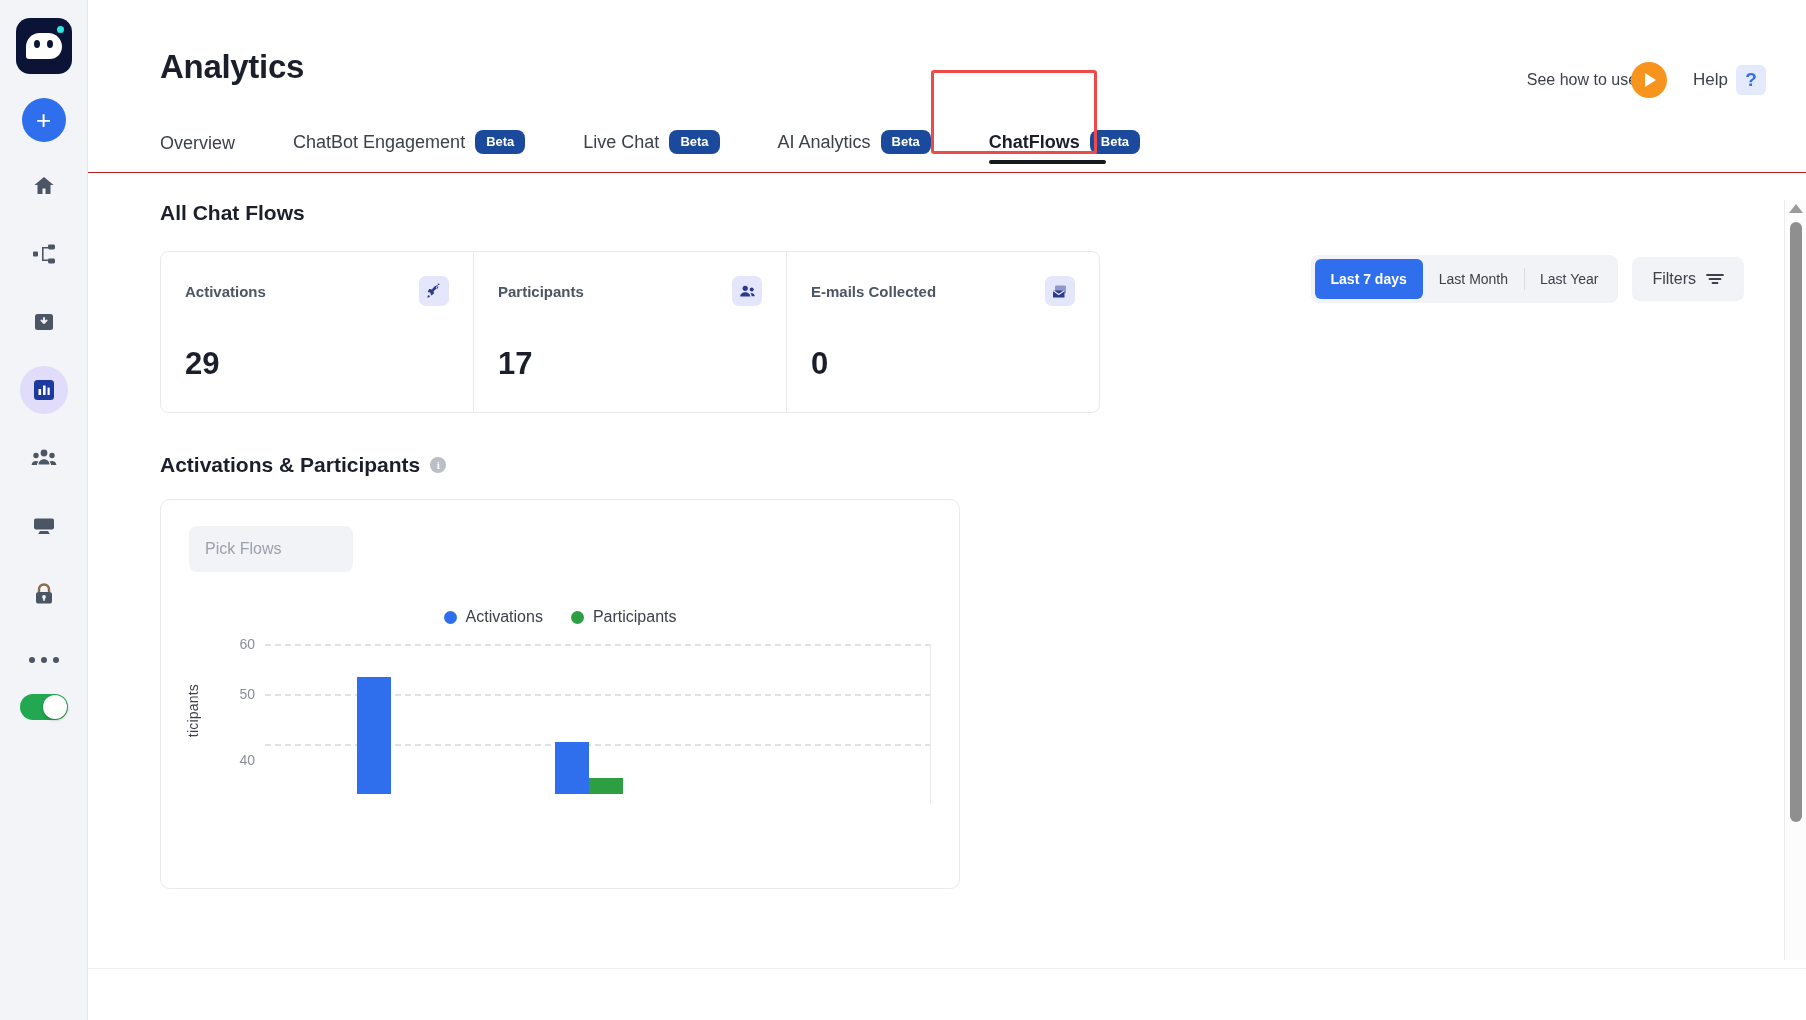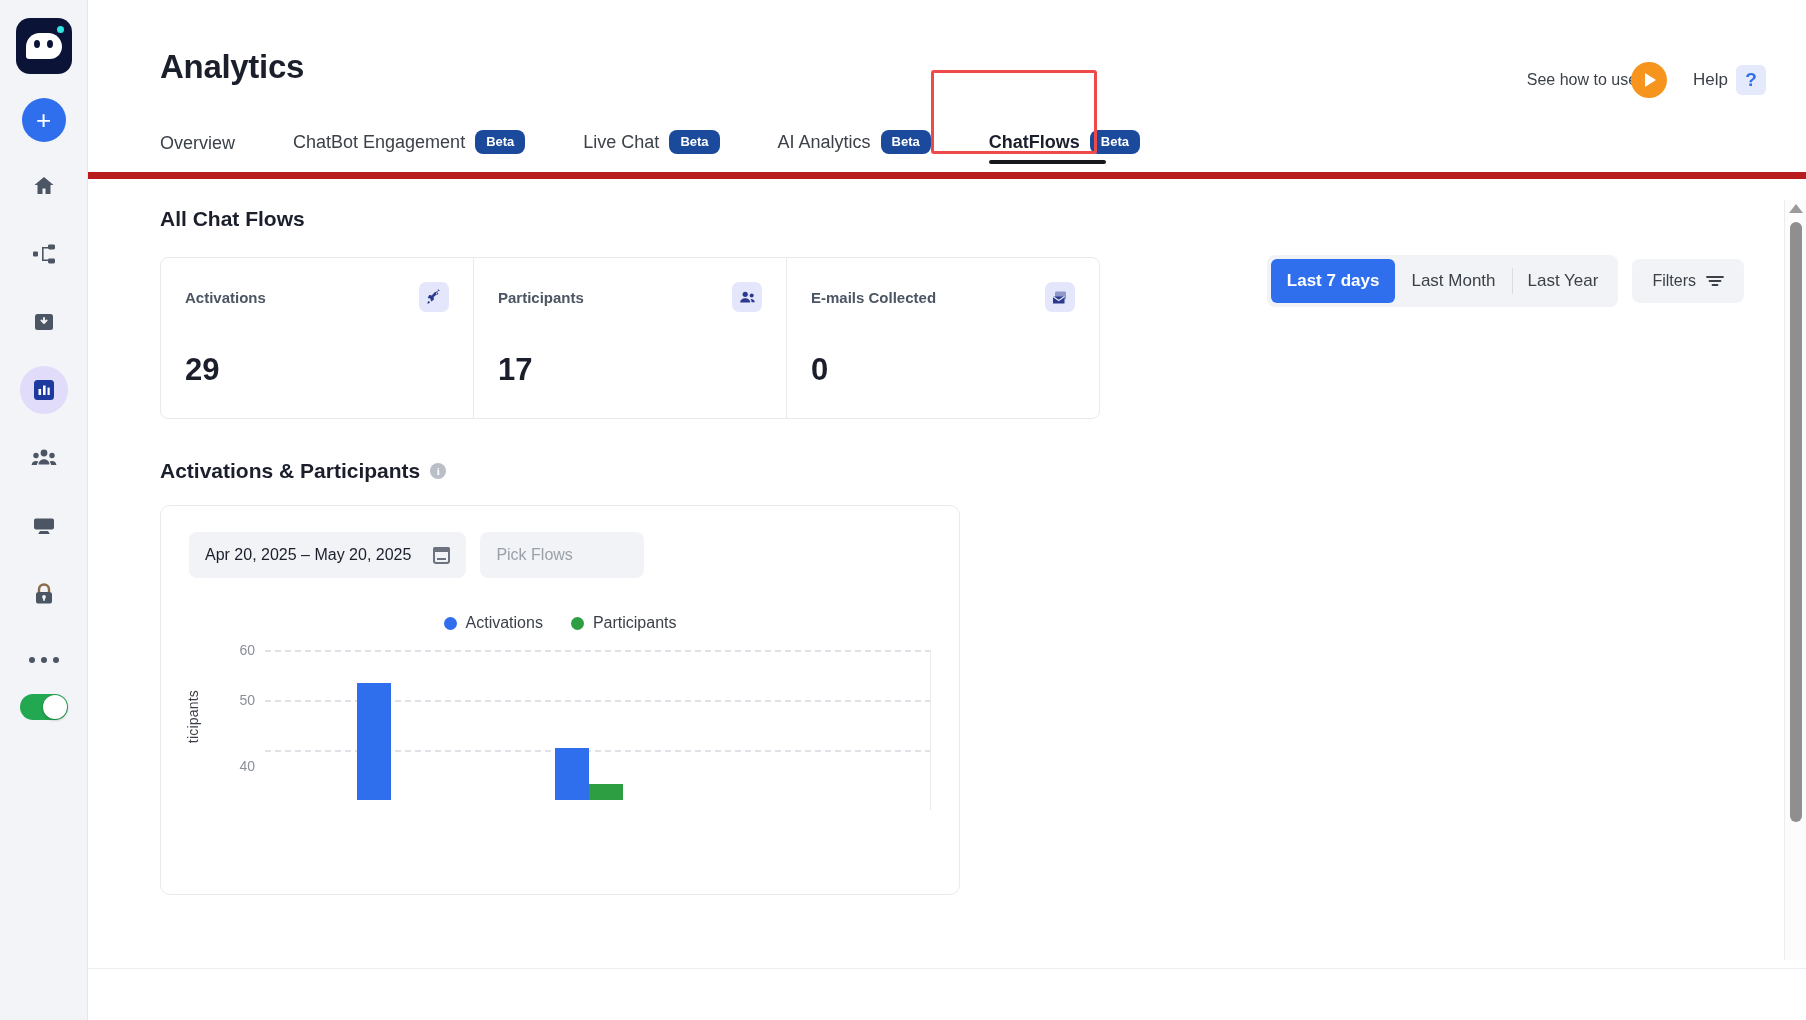--- a/index.html
+++ b/index.html
@@ -109,21 +109,21 @@
     margin-left: 8px; width: 30px; height: 30px; border-radius: 6px;
     background: #e4e9fb; color: #2f6fed;
     display: flex; align-items: center; justify-content: center;
     font-size: 19px; font-weight: 700; cursor: pointer;
   }
 
   
   .tabs {
     display: flex; align-items: flex-end; gap: 0;
     padding: 32px 0 0 72px;
-    border-bottom: 7px solid #b91c1c;
+    border-bottom: 1px solid #b91c1c;
     position: relative;
   }
   .tab {
     display: flex; align-items: center; gap: 10px;
     padding: 0 0 18px 0; margin-right: 58px;
     font-size: 18px; color: #3c4149; cursor: pointer;
     position: relative; white-space: nowrap;
   }
   .tab.active { font-weight: 700; color: #1b1f2b; }
   .tab.active:after {
@@ -160,21 +160,21 @@
   
   .range-bar {
     position: absolute; right: 62px; top: 255px;
     display: flex; align-items: center; gap: 14px;
   }
   .seg {
     display: flex; background: #f1f3f6; border-radius: 8px; padding: 4px;
   }
   .seg button {
     border: none; background: transparent; cursor: pointer;
-    font-size: 17px; color: #3c4149; padding: 12px 16px; border-radius: 6px;
+    font-size: 14px; color: #3c4149; padding: 12px 16px; border-radius: 6px;
     font-family: inherit; position: relative;
   }
   .seg button + button:before {
     content: ""; position: absolute; left: 0; top: 9px; bottom: 9px;
     width: 1px; background: #d9dde3;
   }
   .seg button.sel {
     background: #2f6fed; color: #fff; font-weight: 700;
   }
   .seg button.sel:before, .seg button.sel + button:before { display: none; }
@@ -502,24 +502,20 @@
       </div>
 
       <div class="chart-wrap">
         <h2 class="section-title">
           <span>Activations &amp; Participants</span>
           <span class="info-dot">i</span>
         </h2>
 
         <div class="chart-panel">
           <div class="filters-row">
-            <button class="pill date">
-              <span>Apr 20, 2025 – May 20, 2025</span>
-              <span class="cal"></span>
-            </button>
             <button class="pill ph">Pick Flows</button>
           </div>
 
 
           <div class="legend">
             <div class="legend-item">
               <span class="legend-dot" style="background:#2f6fed"></span>
               <span>Activations</span>
             </div>
             <div class="legend-item">

